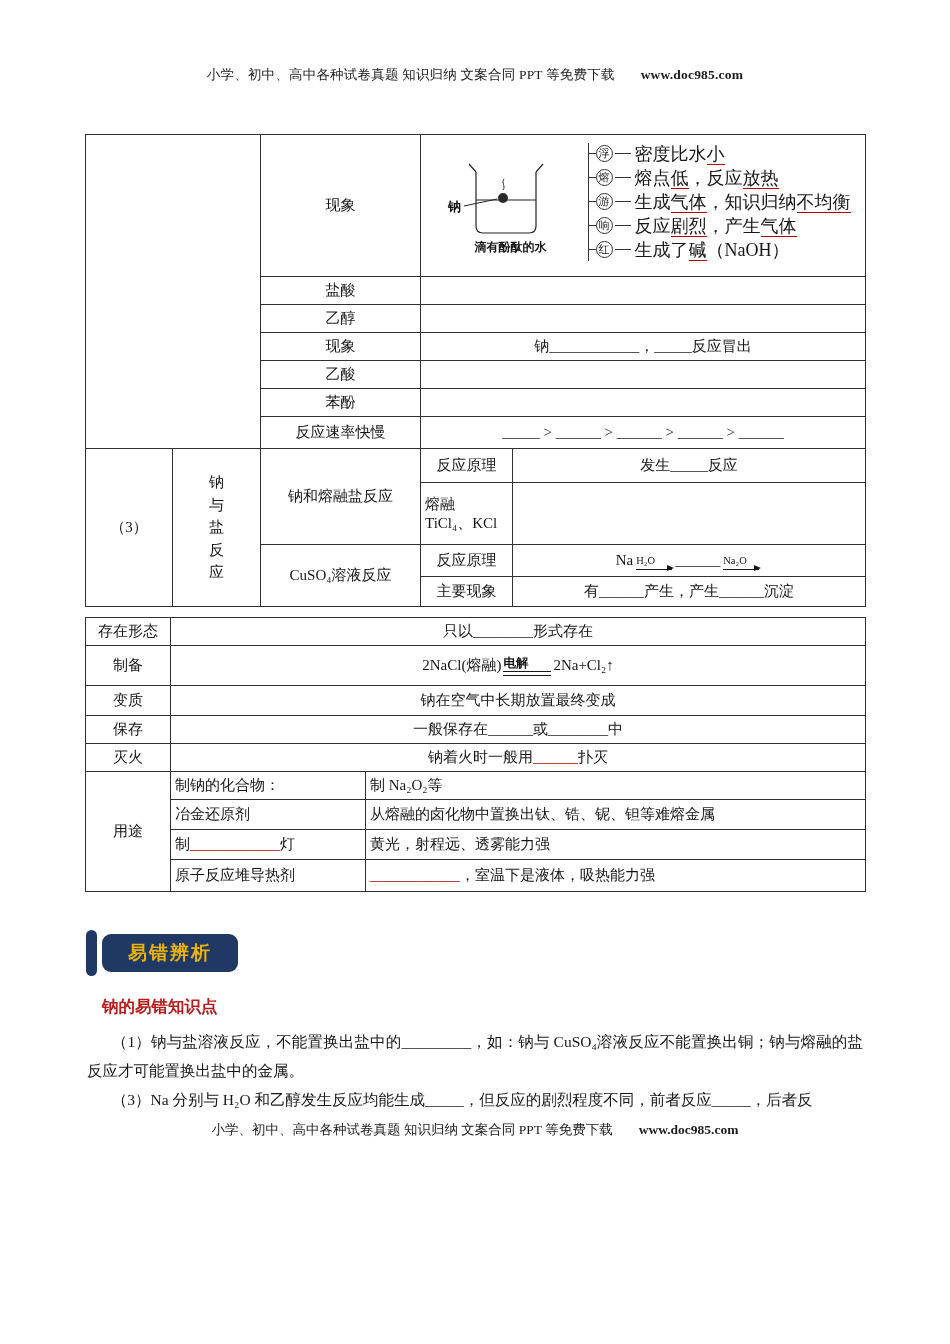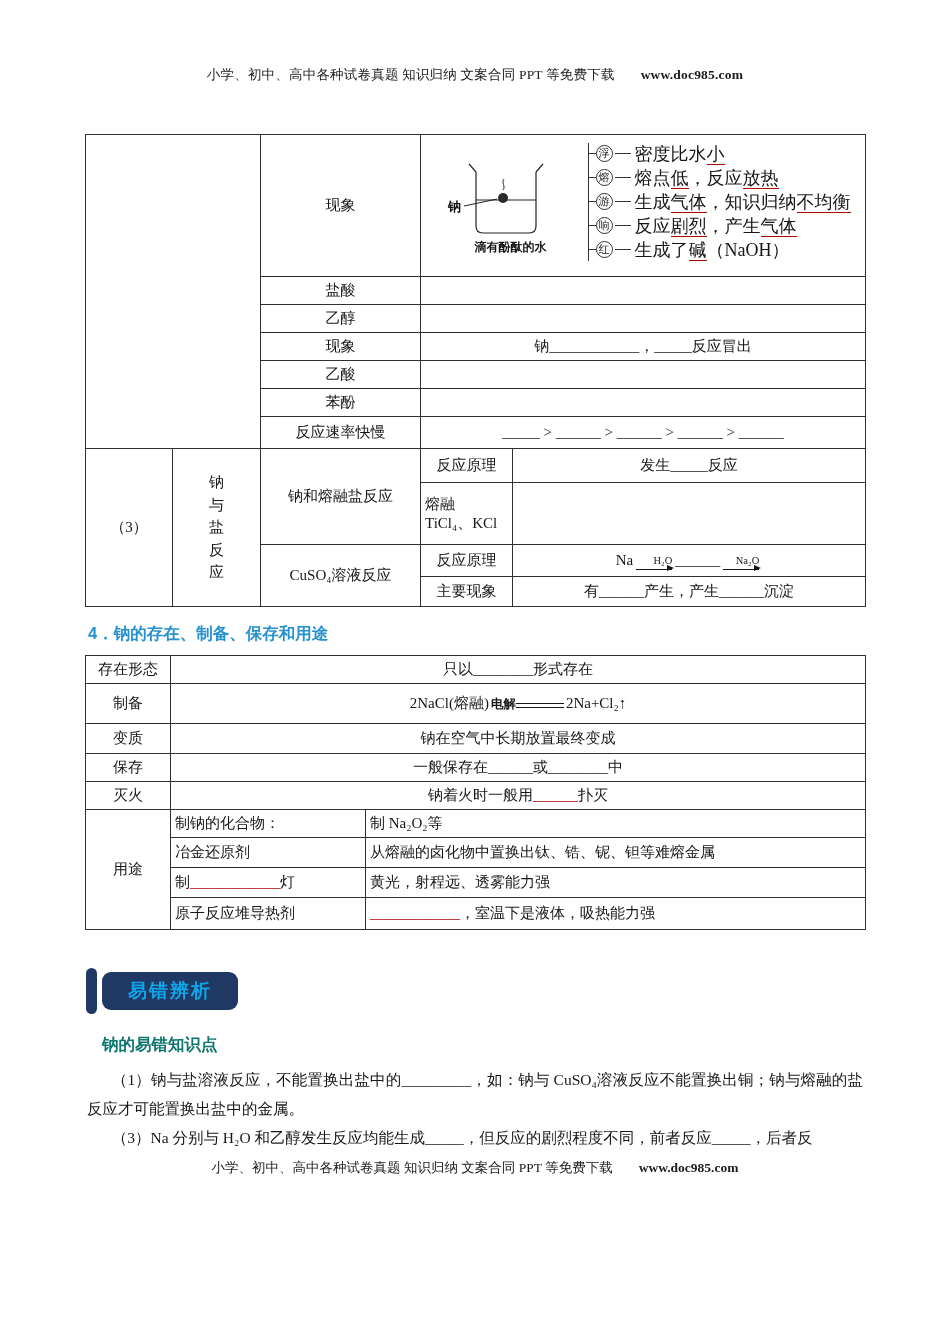--- a/index.html
+++ b/index.html
@@ -34,32 +34,32 @@
   .obs-col{display:flex;flex-direction:column;justify-content:space-between;height:124px;padding:2px 0;margin-bottom:8px}
   .obs-row{display:flex;align-items:center}
   .tick{width:7px;height:1px;background:#333;flex:0 0 auto}
   .circ{width:17px;height:17px;border:1px solid #333;border-radius:50%;font-size:11px;line-height:15px;text-align:center;flex:0 0 auto}
   .dash{width:16px;height:1px;background:#333;margin:0 4px 0 2px;flex:0 0 auto}
   .obs-text{font-size:18px;white-space:nowrap}
   .uline{border-bottom:1.5px solid #b00000}
   .red-blank{color:#b00000}
   
   .rxn{display:inline-flex;align-items:center;justify-content:center}
-  .arr{display:inline-flex;flex-direction:column;align-items:flex-end;margin:0 3px;transform:translateY(2px)}
+  .arr{display:inline-flex;flex-direction:column;align-items:flex-start;margin:0 3px;transform:translateY(2px)}
   .arr .clab{font-size:10.5px;line-height:1.1}
   .shaft{position:relative;width:36px;height:1px;background:#161616;margin-top:2px}
   .shaft::after{content:"";position:absolute;right:-2px;top:-3.5px;width:0;height:0;border-left:7px solid #161616;border-top:3.5px solid transparent;border-bottom:3.5px solid transparent}
-  .cond{display:inline-flex;flex-direction:row;align-items:center;margin:0 2px;transform:translateY(1px)}
+  .cond{display:inline-flex;flex-direction:column;align-items:flex-start;margin:0 2px;transform:translateY(1px)}
   .cond .clab2{font-size:12.5px;font-weight:bold;line-height:1.1}
   .cond .dline{width:48px;height:5px;border-top:1.3px solid #161616;border-bottom:1.3px solid #161616;margin-top:1px}
   
   .badge-wrap{display:flex;align-items:center;margin:38px 0 0 86px}
   .badge-bar{width:11px;height:46px;background:#1f3864;border-radius:6px;margin-right:5px;flex:0 0 auto}
-  .badge{background:#1f3864;color:#0ea5e9;font-family:"Liberation Sans",sans-serif;font-weight:bold;font-size:19px;padding:6px 26px;border-radius:9px;letter-spacing:2px}
-  .err-heading{margin:20px 0 0 102px;font-family:"Liberation Sans",sans-serif;font-size:16.5px;font-weight:bold;color:#0f766e}
+  .badge{background:#1f3864;color:#eab308;font-family:"Liberation Sans",sans-serif;font-weight:bold;font-size:19px;padding:6px 26px;border-radius:9px;letter-spacing:2px}
+  .err-heading{margin:20px 0 0 102px;font-family:"Liberation Sans",sans-serif;font-size:16.5px;font-weight:bold;color:#b91c1c}
   .paras{width:776px;margin:10px 0 0 87px}
   .paras p{font-size:15.5px;line-height:1.87;text-align:justify;text-indent:1.6em}
   .doc-footer{text-align:center;font-size:13.5px;margin-top:6px;color:#1c1c1c}
 </style>
 </head>
 <body>
 
 <div class="page">
 
   <div class="doc-header">
@@ -189,21 +189,20 @@
           </span>
         </td>
       </tr>
       <tr class="h-ph">
         <td>主要现象</td>
         <td>有______产生，产生______沉淀</td>
       </tr>
     </tbody>
   </table>
 
-  <h2 class="sec-title">4．钠的存在、制备、保存和用途</h2>
 
   <table class="t2">
     <colgroup>
         <col class="d1">
         <col class="d2">
         <col class="d3">
       </colgroup>
     <tbody>
       <tr class="h28">
         <td>存在形态</td>

